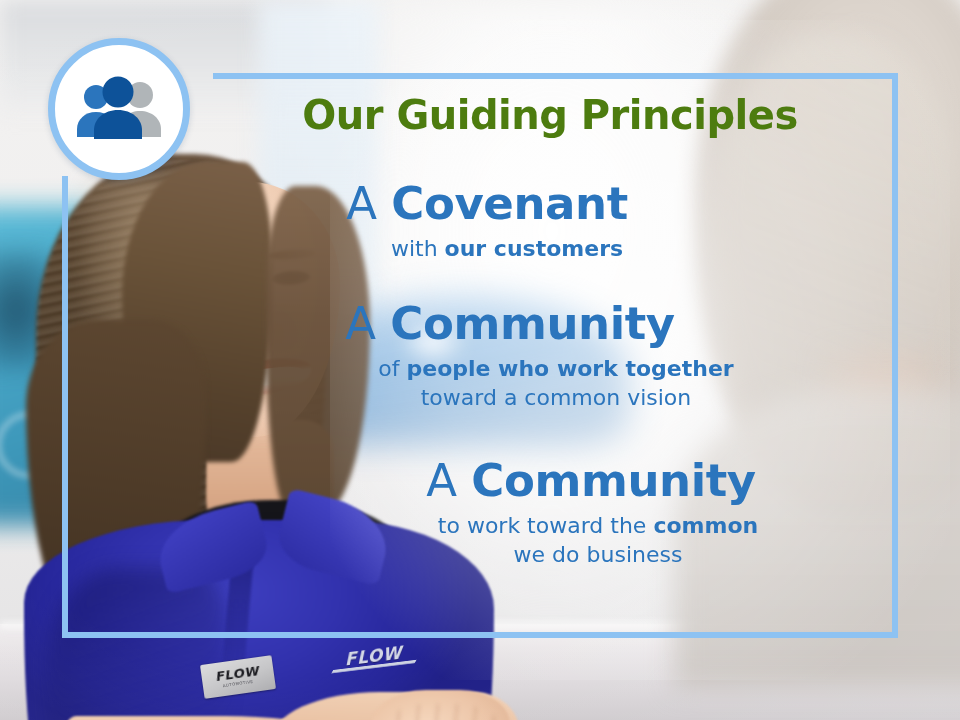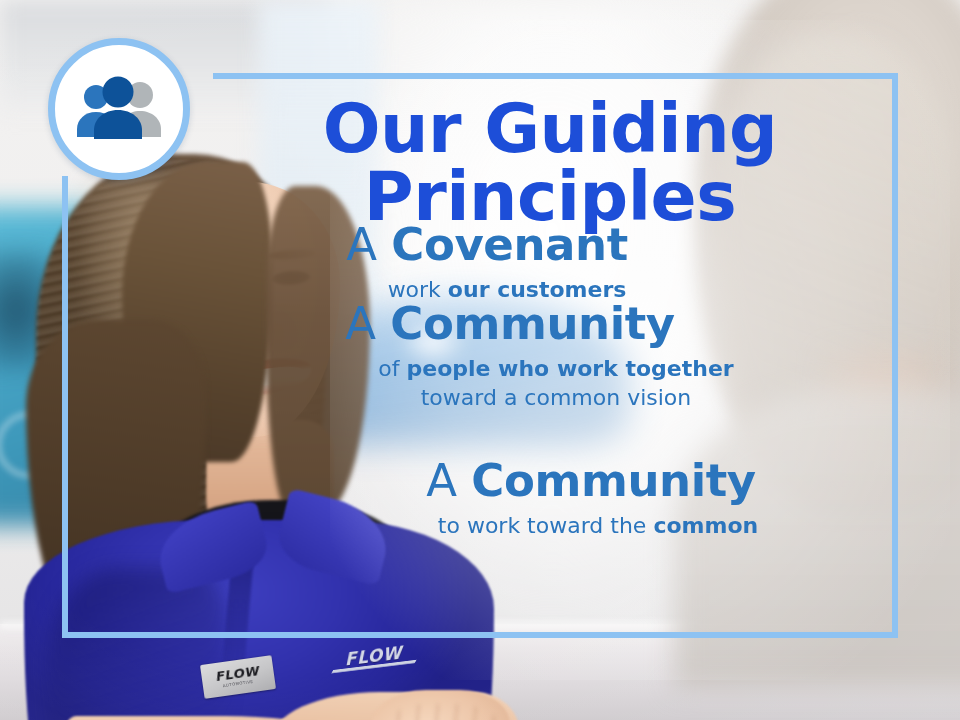--- a/index.html
+++ b/index.html
@@ -439,28 +439,28 @@
   }
   .title {
     position: absolute;
     left: 0; top: 22px;
     width: 836px;
     text-align: center;
     padding-left: 140px;
     box-sizing: border-box;
     font-family: "DejaVu Sans", sans-serif;
     font-weight: 700;
-    font-size: 68px;
+    font-size: 40px;
     line-height: 1;
     letter-spacing: -0.5px;
-    color: #1d4ed8;
+    color: #4d7c0f;
   }
 
   .principle { position: absolute; width: 836px; text-align: center; }
-  .p1 { top: 108px; margin-top: 41px; }
+  .p1 { top: 108px; }
   .p2 { top: 228px; }
   .p3 { top: 385px; }
 
   .p-head {
     font-family: "DejaVu Sans", sans-serif;
     font-size: 45px;
     line-height: 1.04;
     color: #2b75bd;
     white-space: nowrap;
   }
@@ -577,21 +577,21 @@
   <div class="content">
 
     <div class="title">Our Guiding Principles</div>
 
     <div class="principle p1">
       <div class="p-head">
         <span class="art">A</span>
         <span class="word">Covenant</span>
       </div>
       <div class="p-sub">
-          <div><span>work </span><b>our customers</b></div>
+          <div><span>with </span><b>our customers</b></div>
         </div>
     </div>
 
     <div class="principle p2">
       <div class="p-head">
         <span class="art">A</span>
         <span class="word">Community</span>
       </div>
       <div class="p-sub">
           <div><span>of </span><b>people who work together</b></div>
@@ -599,17 +599,18 @@
         </div>
     </div>
 
     <div class="principle p3">
       <div class="p-head">
         <span class="art">A</span>
         <span class="word">Community</span>
       </div>
       <div class="p-sub">
           <div><span>to work toward the </span><b>common</b></div>
+          <div><span>we do business</span></div>
         </div>
     </div>
 
   </div>
 </div>
 
 </body></html>

